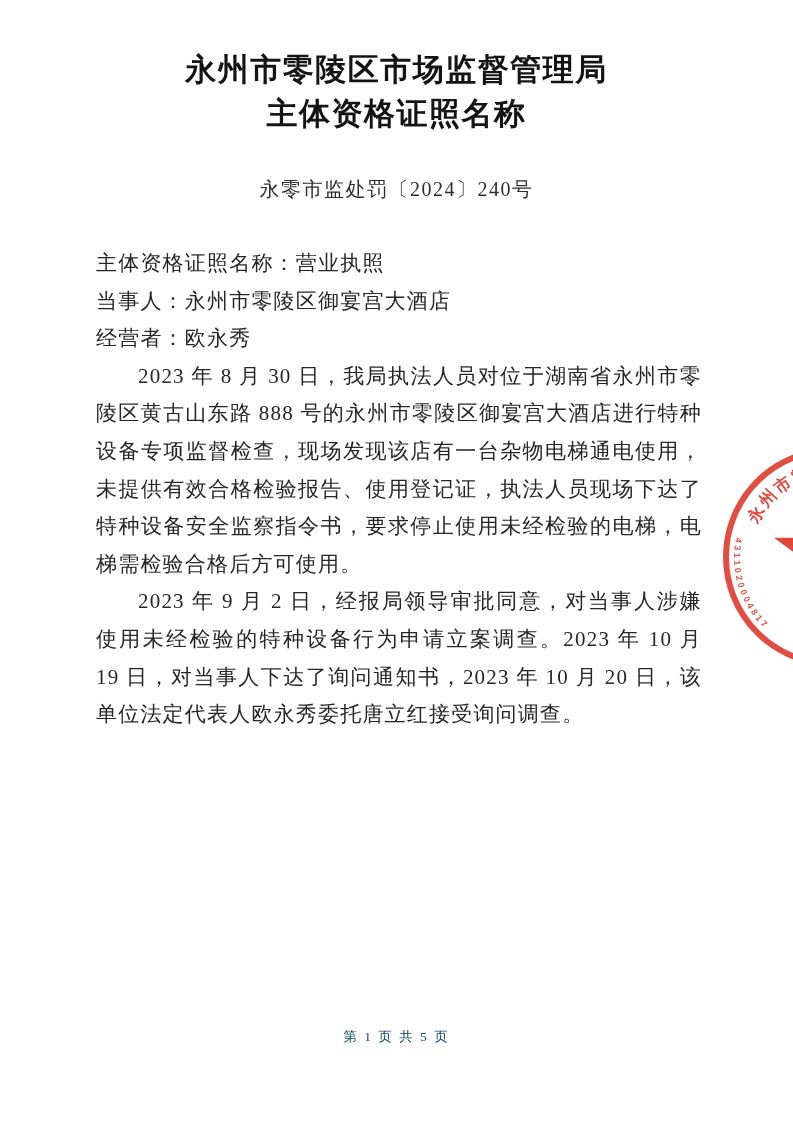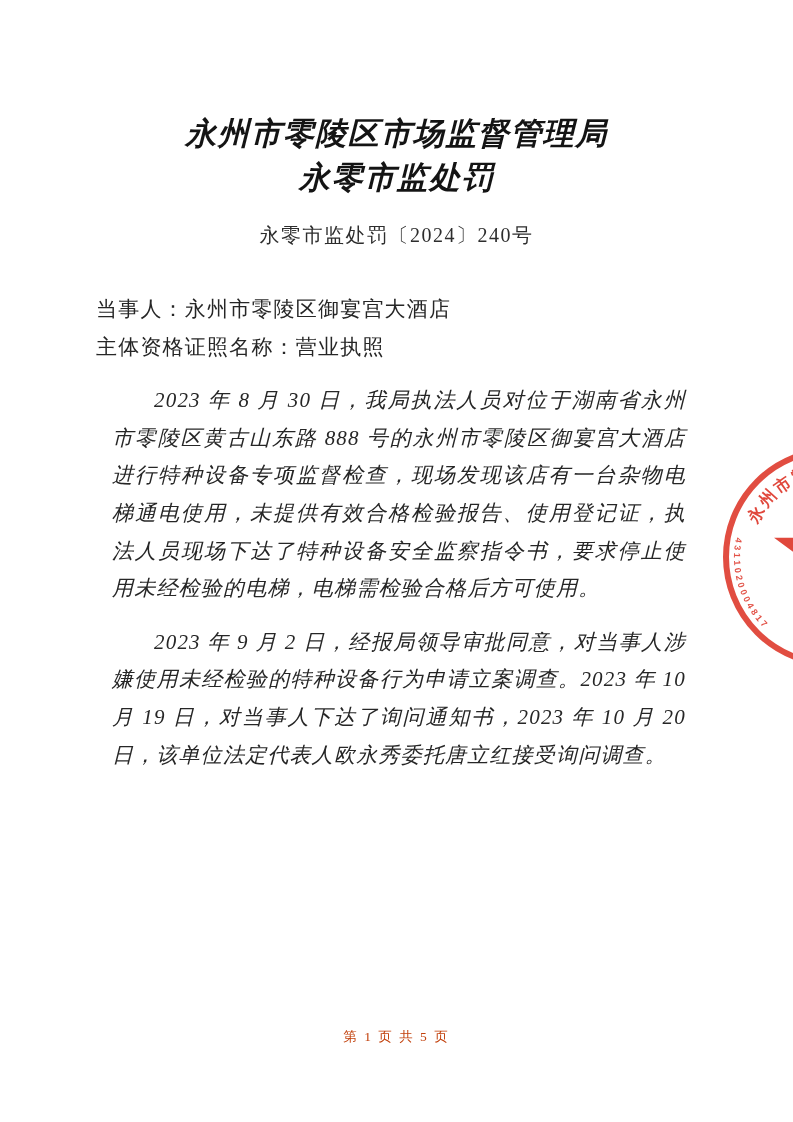--- a/index.html
+++ b/index.html
@@ -6,81 +6,82 @@
   .page {
     position: relative;
     width: 793px;
     height: 1122px;
     margin: 0 auto;
     background: #ffffff;
     overflow: hidden;
     font-family: "Liberation Serif", "DejaVu Serif", serif;
     color: #2a2a2a;
   }
-  .title-block { padding-top: 112px; text-align: center; font-style: italic; }
+  .title-block { padding-top: 48px; text-align: center; }
   .title-line {
     font-size: 31px;
     font-weight: 700;
     line-height: 44px;
     letter-spacing: 1.5px;
     color: #141414;
     margin: 0;
   }
   .doc-number {
-    margin-top: 22px;
+    margin-top: 40px;
     text-align: center;
     font-size: 20px;
     letter-spacing: 1.5px;
     color: #2d2d2d;
   }
   .doc-body {
     margin: 42px 91px 0 96px;
     font-size: 21px;
     line-height: 37.6px;
     letter-spacing: 1.2px;
     text-align: justify;
     color: #262626;
   }
   .info-line { text-indent: 0; }
-  .para { text-indent: 2em; margin: 16px; font-style: italic; }
+  .para { text-indent: 2em; margin: 0; }
   .page-footer {
     position: absolute;
     left: 0; right: 0;
     bottom: 76px;
     text-align: center;
     font-size: 13.5px;
     letter-spacing: 2px;
-    color: #c2410c;
+    color: #0c4a6e;
   }
   .seal-wrap {
     position: absolute;
     left: 700px;
     top: 430px;
     width: 93px;
     height: 262px;
     overflow: hidden;
     pointer-events: none;
   }
   .seal-wrap svg { display: block; }
 </style>
 </head>
 <body>
 
 <div class="page">
 
   <div class="title-block">
     <div class="title-line">永州市零陵区市场监督管理局</div>
-    <div class="title-line">永零市监处罚</div>
+    <div class="title-line">主体资格证照名称</div>
   </div>
 
   <div class="doc-number">永零市监处罚〔2024〕240号</div>
 
   <div class="doc-body">
+    <div class="info-line">主体资格证照名称：营业执照</div>
     <div class="info-line">当事人：永州市零陵区御宴宫大酒店</div>
-    <div class="info-line">主体资格证照名称：营业执照</div>
+    <div class="info-line">经营者：欧永秀</div>
 
     <p class="para">2023 年 8 月 30 日，我局执法人员对位于湖南省永州市零陵区黄古山东路 888 号的永州市零陵区御宴宫大酒店进行特种设备专项监督检查，现场发现该店有一台杂物电梯通电使用，未提供有效合格检验报告、使用登记证，执法人员现场下达了特种设备安全监察指令书，要求停止使用未经检验的电梯，电梯需检验合格后方可使用。</p>
     <p class="para">2023 年 9 月 2 日，经报局领导审批同意，对当事人涉嫌使用未经检验的特种设备行为申请立案调查。2023 年 10 月 19 日，对当事人下达了询问通知书，2023 年 10 月 20 日，该单位法定代表人欧永秀委托唐立红接受询问调查。</p>
   </div>
 
   <div class="seal-wrap">
     <svg id="seal-svg" width="330" height="262" viewBox="0 0 330 262" xmlns="http://www.w3.org/2000/svg">
         <circle cx="133" cy="127" r="107" fill="none" stroke="#dd3427" stroke-width="6" opacity="0.88"></circle>
         <polygon points="133,65 147.10684605501936,107.58359213500125 191.96550401029953,107.84094634875326 155.8253563910837,134.41640786499875 169.44268564213334,177.15905365124675 133,151 96.55731435786667,177.15905365124675 110.17464360891631,134.41640786499875 74.03449598970047,107.84094634875325 118.89315394498064,107.58359213500127" fill="#dd3427" opacity="0.9"></polygon>
         <text x="0" y="0" fill="#dd3427" opacity="0.9" font-size="16.5" font-weight="bold" font-family="&quot;Liberation Serif&quot;,&quot;DejaVu Serif&quot;,serif" text-anchor="middle" dominant-baseline="central" transform="translate(56.03346577173316,84.33675341832235) rotate(299)">永</text>

